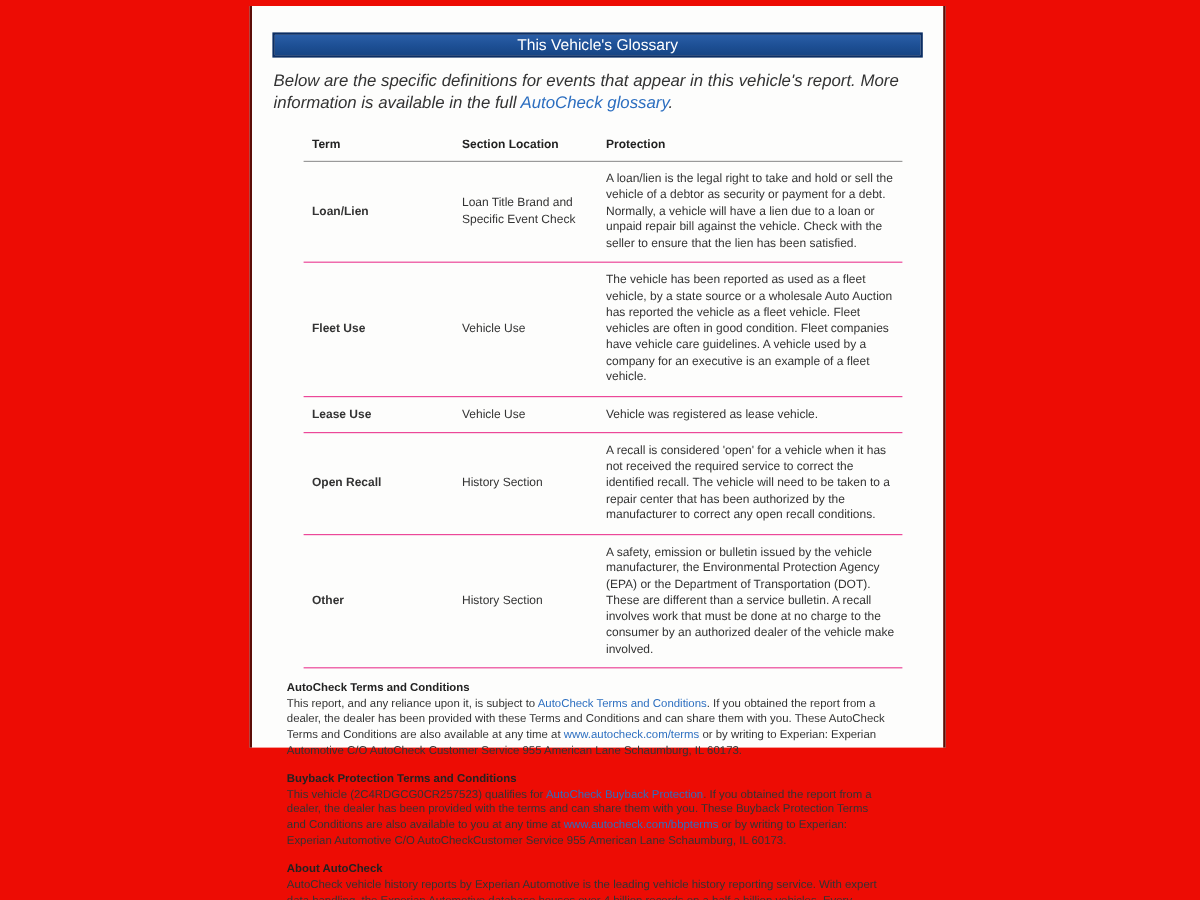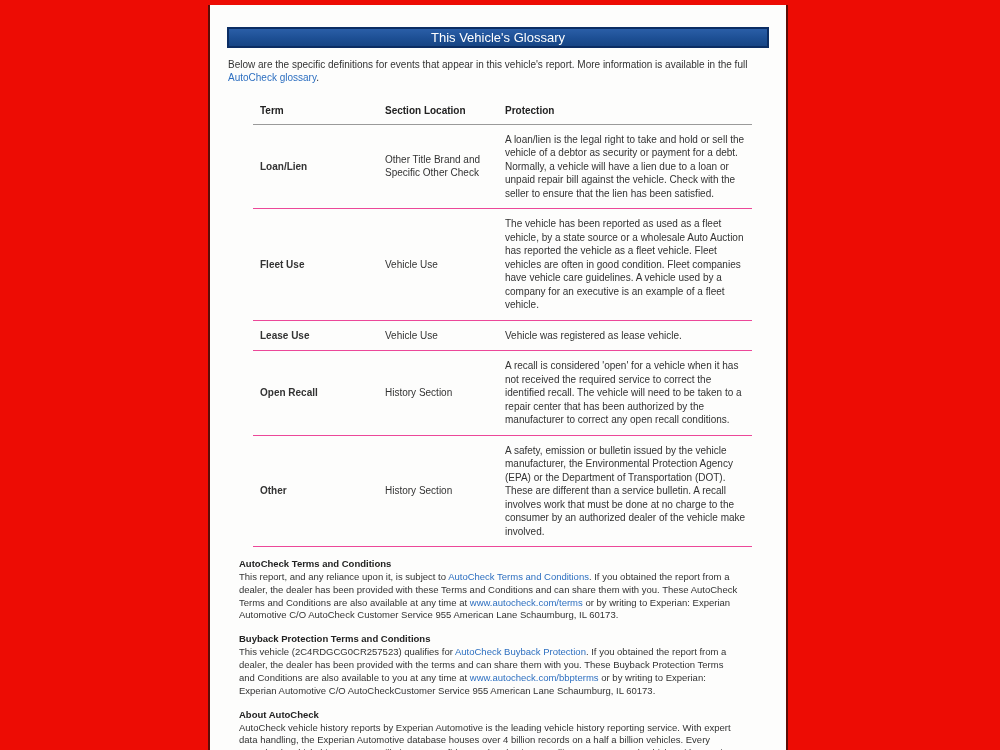--- a/index.html
+++ b/index.html
@@ -8,41 +8,42 @@
     background: #ed0c04;
     font-family: "Liberation Sans", sans-serif;
     -webkit-font-smoothing: antialiased;
   }
   .canvas {
     position: relative; width: 1000px; height: 750px;
     background: #ed0c04; overflow: hidden;
   }
   .page {
     position: absolute; left: 208px; top: 5px;
-    width: 576px; height: 745px;
+    width: 576px; height: 618px;
     background: #fdfdfc;
     border-left: 2px solid #5c0d07;
     border-right: 2px solid #5c0d07;
     box-sizing: content-box;
   }
   .header-bar {
     margin: 22px 17px 0 17px;
     height: 17px;
     background: linear-gradient(#2a5ea7, #1d4f94 55%, #174584);
     border: 2px solid #0b2d63;
     color: #ffffff;
     text-align: center;
     font-size: 13px;
     line-height: 17px;
   }
   .intro {
     margin: 10px 16px 0 18px;
-    font-size: 10px;
+    font-size: 14px;
     color: #333333;
     line-height: 1.3;
+    font-style: italic;
   }
   a.link { color: #2d6fc0; text-decoration: none; cursor: pointer; }
   table.glossary {
     margin: 17px 0 0 43px;
     width: 492px;
     border-collapse: collapse;
     table-layout: fixed;
   }
   table.glossary th, table.glossary td {
     font-size: 10px;
@@ -88,21 +89,21 @@
       <thead>
         <tr>
           <th class="col-term">Term</th>
           <th class="col-section">Section Location</th>
           <th class="col-def">Protection</th>
         </tr>
       </thead>
       <tbody>
         <tr>
           <td class="col-term">Loan/Lien</td>
-          <td class="col-section">Other Title Brand and Specific Other Check</td>
+          <td class="col-section">Loan Title Brand and Specific Event Check</td>
           <td class="col-def">A loan/lien is the legal right to take and hold or sell the vehicle of a debtor as security or payment for a debt. Normally, a vehicle will have a lien due to a loan or unpaid repair bill against the vehicle. Check with the seller to ensure that the lien has been satisfied.</td>
         </tr>
         <tr>
           <td class="col-term">Fleet Use</td>
           <td class="col-section">Vehicle Use</td>
           <td class="col-def">The vehicle has been reported as used as a fleet vehicle, by a state source or a wholesale Auto Auction has reported the vehicle as a fleet vehicle. Fleet vehicles are often in good condition. Fleet companies have vehicle care guidelines. A vehicle used by a company for an executive is an example of a fleet vehicle.</td>
         </tr>
         <tr>
           <td class="col-term">Lease Use</td>
           <td class="col-section">Vehicle Use</td>

